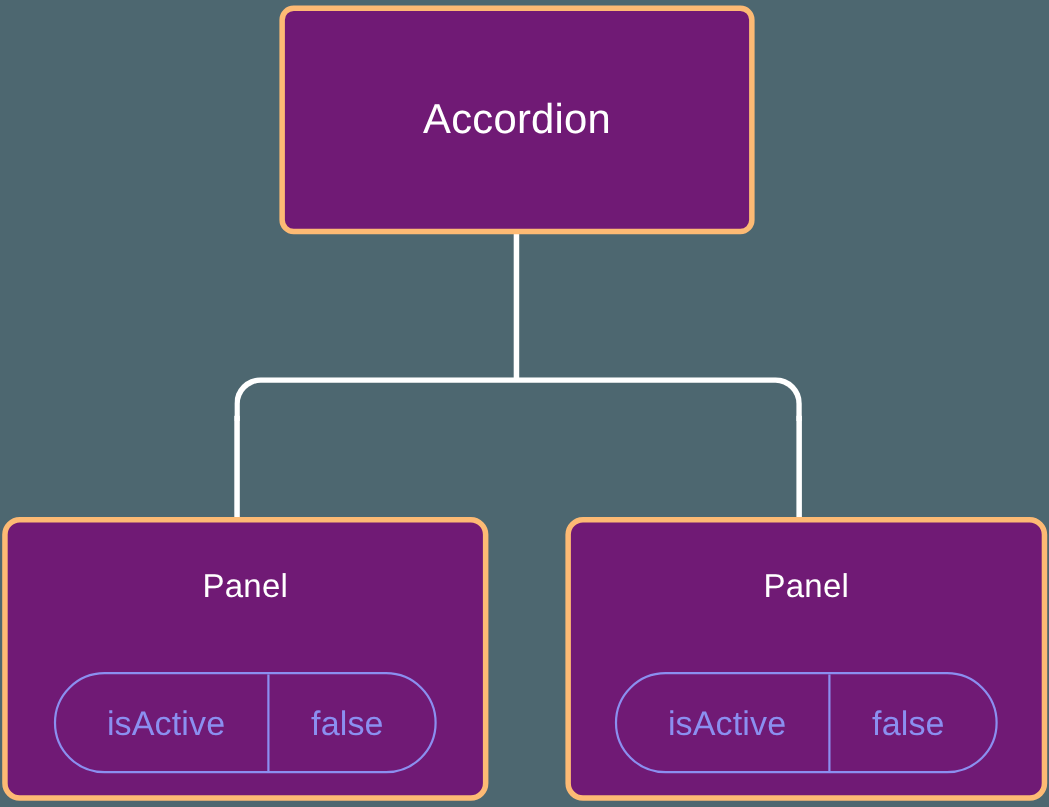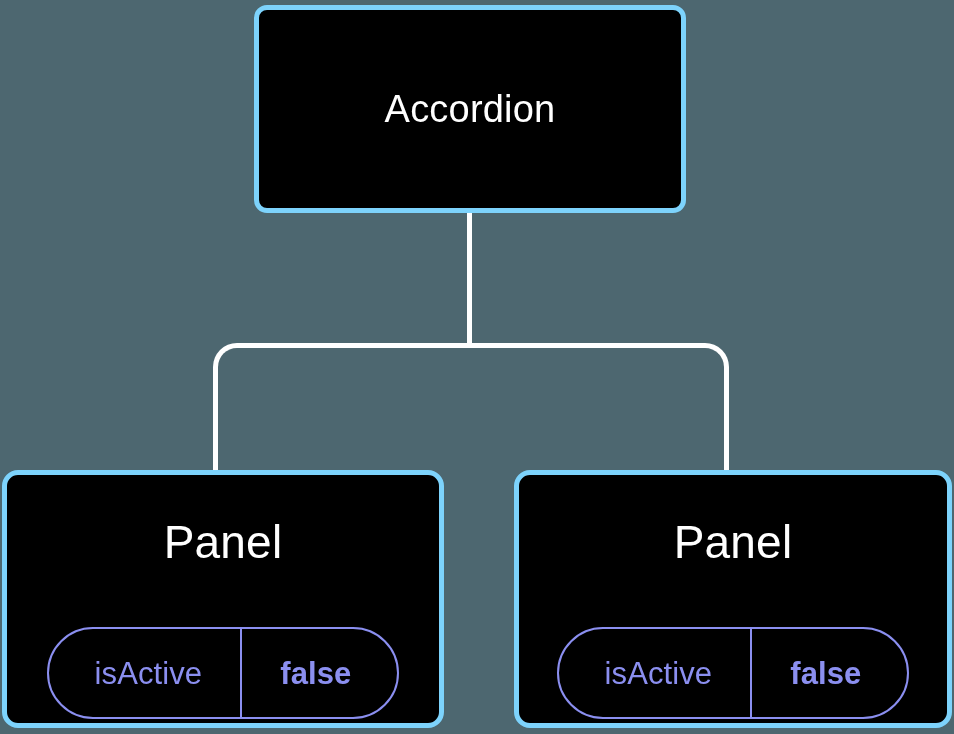--- a/index.html
+++ b/index.html
@@ -19,22 +19,22 @@
     position: relative;
     width: 954px;
     height: 734px;
     background: #4d6770;
   }
 
   
   .node-box {
     position: absolute;
     box-sizing: border-box;
-    background: #000000;
-    border: 5px solid #7dd3fc;
+    background: #701a75;
+    border: 5px solid #fdba74;
     display: flex;
     flex-direction: column;
     align-items: center;
   }
 
   
   #root-node {
     left: 254px;
     top: 5px;
     width: 432px;
@@ -61,21 +61,21 @@
   #child-node-0 {
     left: 2px;
     width: 442px;
   }
   #child-node-1 {
     left: 514px;
     width: 438px;
   }
   .child-label {
     color: #ffffff;
-    font-size: 46px;
+    font-size: 30px;
     font-weight: 400;
     line-height: 1;
     letter-spacing: 0.2px;
     user-select: none;
   }
 
   
   .prop-pill {
     margin-top: 62px;
     display: flex;
@@ -97,21 +97,20 @@
     line-height: 1;
     letter-spacing: 0.1px;
     user-select: none;
   }
   .prop-key {
     padding: 0 38px 0 46px;
   }
   .prop-value {
     padding: 0 46px 0 38px;
     border-left: 2px solid #8b8ff0;
-    font-weight: bold;
   }
 
   
   .edge {
     position: absolute;
     background: #ffffff;
   }
   
   #edge-trunk {
     left: 467px;

